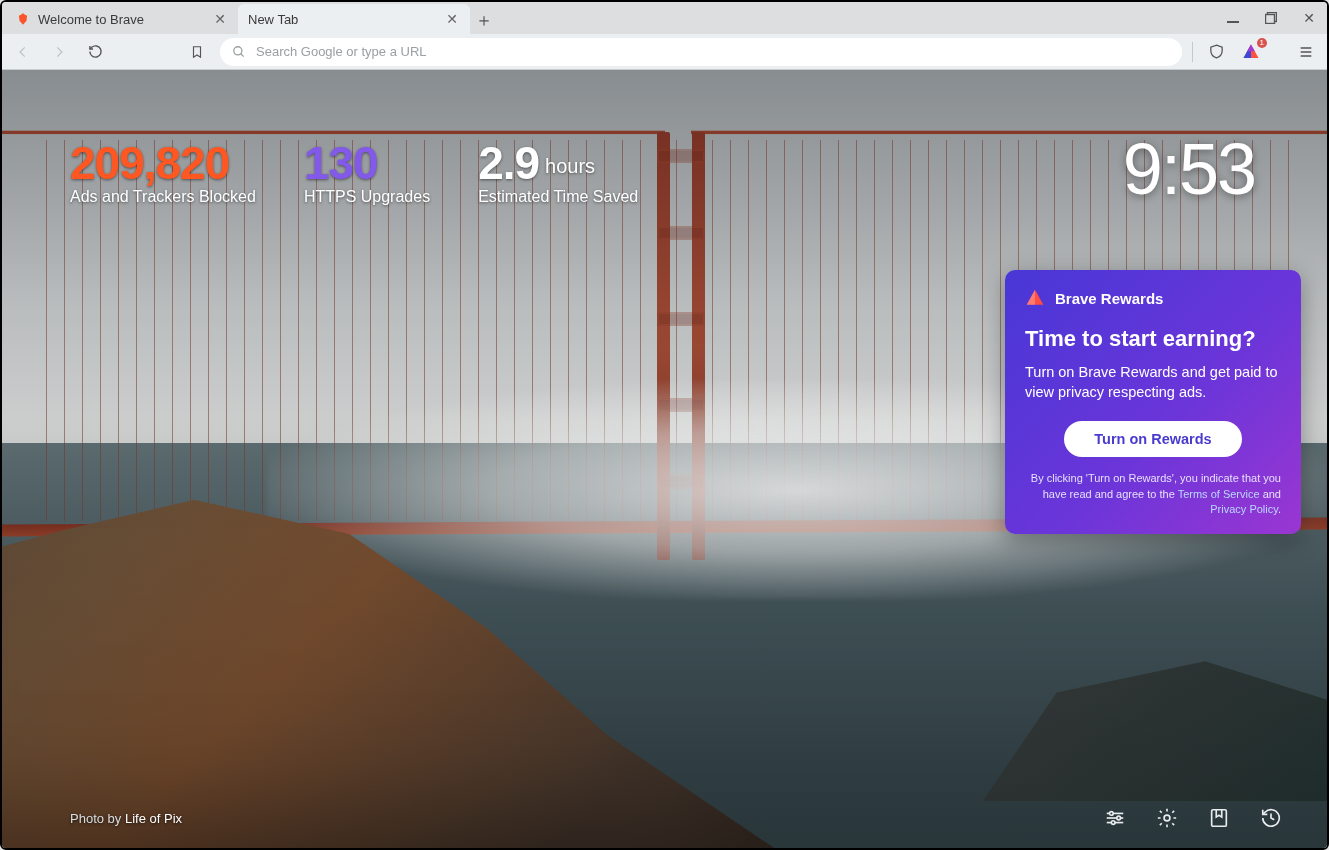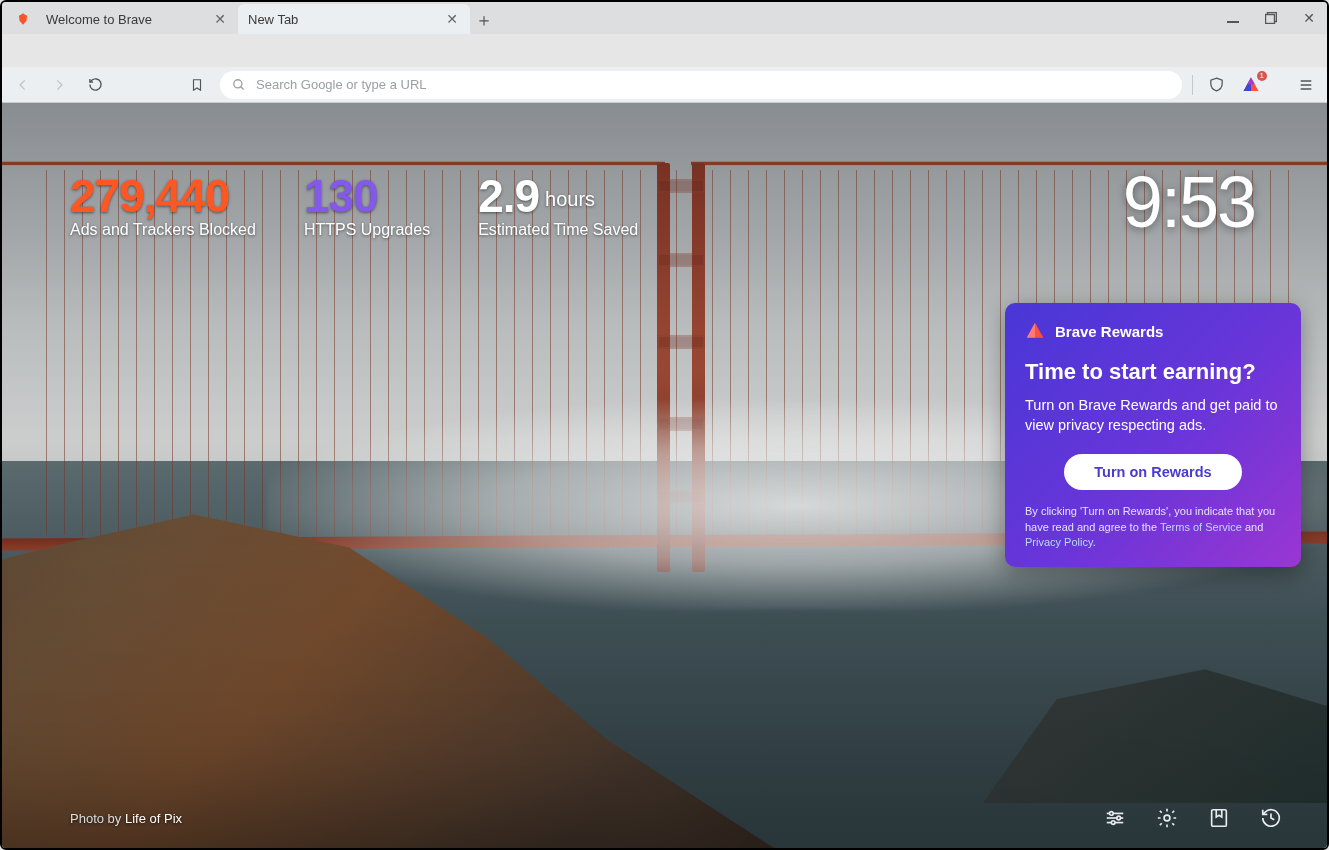--- a/index.html
+++ b/index.html
@@ -1,32 +1,32 @@
 <!DOCTYPE html>
 <html><head>
 <meta charset="utf-8">
 <style>
   * { box-sizing: border-box; margin: 0; padding: 0; }
   html, body { width: 1329px; height: 850px; font-family: -apple-system, "Segoe UI", Helvetica, Arial, sans-serif; overflow: hidden; }
   body { border: 2px solid #000; border-radius: 6px; display: flex; flex-direction: column; background: #e6e6e6; }
 
   
   .tabstrip { height: 32px; background: #dcdee0; display: flex; align-items: flex-end; padding: 0 4px; position: relative; }
-  .tab { height: 30px; display: flex; align-items: center; gap: 16px; padding: 0 10px; font-size: 13px; color: #3a3a3a; border-top-left-radius: 6px; border-top-right-radius: 6px; width: 232px; position: relative; cursor: pointer; }
+  .tab { height: 30px; display: flex; align-items: center; gap: 8px; padding: 0 10px; font-size: 13px; color: #3a3a3a; border-top-left-radius: 6px; border-top-right-radius: 6px; width: 232px; position: relative; cursor: pointer; }
   .tab.inactive { background: #dcdee0; }
   .tab.active { background: #eceff1; }
   .tab .favicon { width: 14px; height: 14px; display:inline-flex; align-items:center; justify-content:center; }
   .tab .title { flex: 1; white-space: nowrap; overflow: hidden; }
   .tab .close { width: 16px; height: 16px; display:flex;align-items:center;justify-content:center; color:#666; font-size:14px; }
   .newtab-btn { width: 28px; height: 28px; display:flex;align-items:center;justify-content:center; color:#555; font-size:18px; cursor:pointer;}
   .win-controls { position:absolute; right:6px; top:0; height:32px; display:flex; align-items:center; gap:14px; color:#555;}
   .win-btn { width:24px; height:24px; display:flex;align-items:center;justify-content:center; cursor:pointer; font-size:14px;}
 
   
-  .toolbar { height: 36px; background:#eceff1; display:flex; align-items:center; padding:0 8px; gap:10px; border-bottom:1px solid #c9cdd0;margin-top:33px; }
+  .toolbar { height: 36px; background:#eceff1; display:flex; align-items:center; padding:0 8px; gap:10px; border-bottom:1px solid #c9cdd0; }
   .tbtn { width:26px; height:26px; display:flex;align-items:center;justify-content:center; color:#6b6b6b; border-radius:4px; cursor:pointer; }
   .tbtn.disabled { color:#bfc3c6; }
   .addrbar { flex:1; height:28px; background:#fff; border-radius:14px; display:flex; align-items:center; padding:0 12px; gap:10px; color:#8a8f93; }
   .addrbar input { flex:1; border:none; outline:none; font-size:13px; color:#444; background:transparent;}
   .addrbar input::placeholder { color:#9aa0a3; }
   .rewards-icon-wrap { position:relative; width:24px; height:24px; display:flex;align-items:center;justify-content:center; cursor:pointer;}
   .badge { position:absolute; top:-2px; right:-4px; background:#d9534f; color:#fff; font-size:8px; border-radius:7px; padding:0 3px; line-height:10px; min-width:10px; text-align:center;}
   .toolbar .divider { width:1px; height:20px; background:#c5c9cc; }
 
   
@@ -69,21 +69,21 @@
   .c-orange { color:#ff5722; } .c-purple { color:#8259e8; } .c-white { color:#fff; }
 
   .clock { position:absolute; top:58px; right:72px; font-size:72px; font-weight:400; letter-spacing:-2px; text-shadow:0 2px 8px rgba(0,0,0,.4);}
 
   
   .card { position:absolute; top:200px; right:26px; width:296px; border-radius:10px; padding:18px 20px 16px; background:linear-gradient(135deg,#4837d6 0%, #6a35d9 55%, #9a36d2 100%); box-shadow:0 6px 24px rgba(0,0,0,.35); font-size:14px;}
   .card-head { display:flex; align-items:center; gap:10px; font-weight:600; font-size:15px;text-align:center;}
   .card h2 { font-size:22px; font-weight:600; margin:18px 0 10px;}
   .card p.lead { font-size:14.5px; line-height:1.4; }
   .card button.primary { margin:18px auto 14px; display:block; background:#fff; color:#4a3bd0; font-weight:600; font-size:14.5px; border:none; border-radius:22px; padding:10px 30px; cursor:pointer;}
-  .card .fine { font-size:11px; line-height:1.45; color:#e5e0ff;}
+  .card .fine { font-size:11px; line-height:1.45; color:#e5e0ff;text-align:right;}
   .card .fine a { color:#b9d8ff; text-decoration:none; cursor:pointer;}
 
   
   .credit { position:absolute; bottom:22px; left:68px; font-size:13px; color:#dadde0; text-shadow:0 1px 3px rgba(0,0,0,.7);margin-top:28px;}
   .credit a { color:#fff; text-decoration:none;}
 
   
   .ntp-icons { position:absolute; bottom:16px; right:42px; display:flex; gap:24px; }
   .ntp-icons .ibtn { width:28px; height:28px; display:flex;align-items:center;justify-content:center; color:#e9ecef; cursor:pointer; text-shadow:0 1px 3px rgba(0,0,0,.6);}
   svg { display:block; }
@@ -201,21 +201,21 @@
       </div>
     </div>
     <div class="fog"></div>
     <div class="cliff"></div>
     <div class="cliff2"></div>
     <div class="overlay-dark"></div>
   </div>
 
   <div class="stats">
     <div class="stat">
-      <div class="num c-orange">279,440</div>
+      <div class="num c-orange">209,820</div>
       <div class="label">Ads and Trackers Blocked</div>
     </div>
     <div class="stat">
       <div class="num c-purple">130</div>
       <div class="label">HTTPS Upgrades</div>
     </div>
     <div class="stat">
       <div class="c-white"><span class="num">2.9</span><span class="unit">hours</span></div>
       <div class="label">Estimated Time Saved</div>
     </div>

